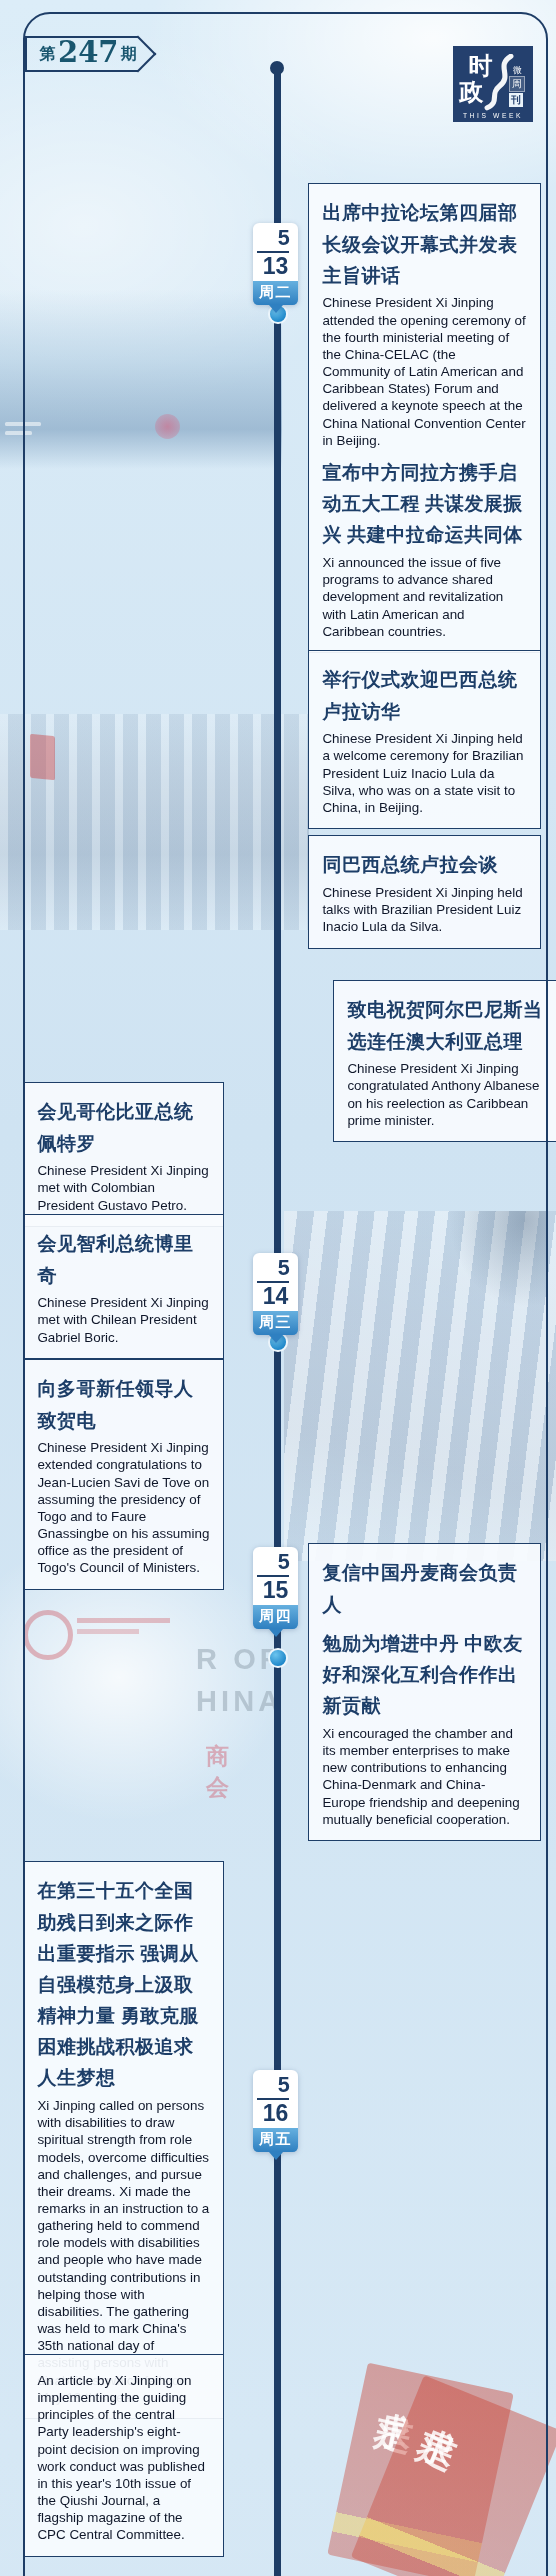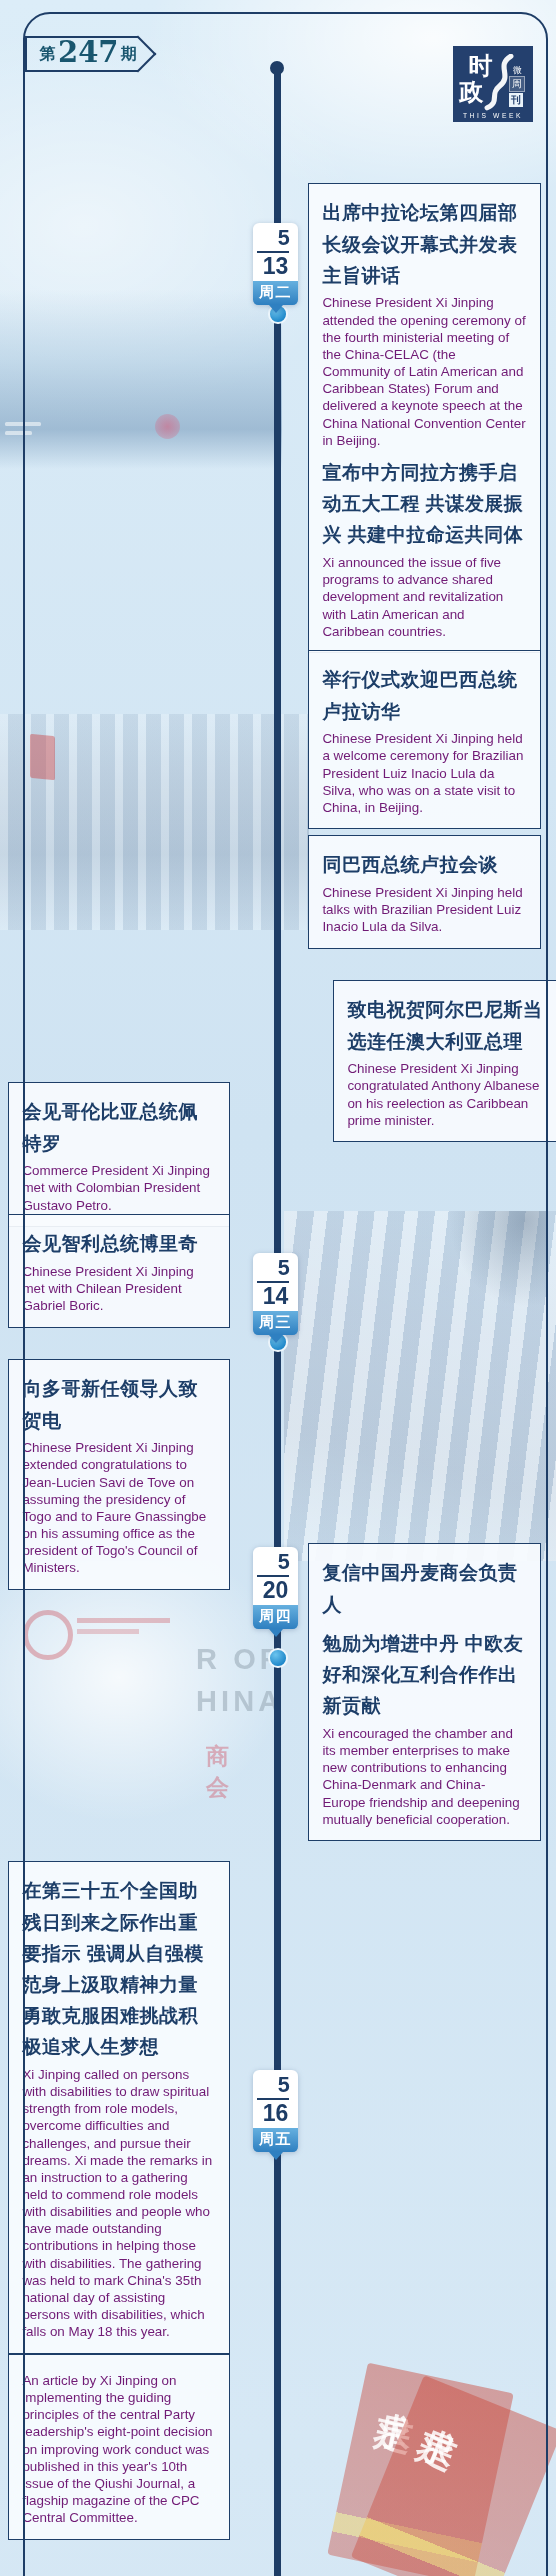--- a/index.html
+++ b/index.html
@@ -55,24 +55,24 @@
     border-top:8.8px solid #2f80c1;margin:0 auto;}
   .tdot{width:15.5px;height:15.5px;border-radius:50%;border:2.1px solid #edf6fc;z-index:6;
     background:radial-gradient(circle at 35% 30%,#6cc4ef,#1d86c8 75%);}
   .b0{top:223px;} .b1{top:1253px;} .b2{top:1547px;} .b3{top:2070px;}
   .d0{left:268px;top:304px;} .d1{left:268px;top:1332px;} .d2{left:268px;top:1648px;}
   .d3{left:268px;top:2132px;}
   
   .card{background:rgba(247,251,254,.93);border:1.5px solid #1d3e68;box-sizing:border-box;
     padding:13.4px 13.4px 12.4px;z-index:4;}
   .card.right{left:308px;width:233px;}
-  .card.left{left:8px;width:222px;}
-  .zh{font-family:Liberation Sans, sans-serif;font-weight:700;font-size:19px;
+  .card.left{left:23px;width:201px;}
+  .zh{font-family:Liberation Serif, serif;font-weight:700;font-size:19px;
     line-height:1.64;color:#1d3e68;letter-spacing:0.5px;}
-  .en{font-size:13.4px;line-height:1.28;color:#701a75;margin-top:3.6px;}
+  .en{font-size:13.4px;line-height:1.28;color:#0f172a;margin-top:3.6px;}
   .zh2{margin-top:8.2px;}
   .c0{top:183px;} .c1{top:650px;} .c2{top:835px;} .c3{top:980px;margin-left:25px;}
   .c4{top:1082px;} .c5{top:1214px;} .c6{top:1359px;} .c7{top:1543px;}
   .c8{top:1861px;} .c9{top:2354px;}
   
   .photo{pointer-events:none;z-index:1;}
   .ph-celac{left:0;top:289px;width:282px;height:180px;
     background:linear-gradient(180deg,rgba(173,205,228,0) 0%,rgba(150,185,212,.38) 40%,
       rgba(104,142,178,.5) 78%,rgba(173,205,228,0) 100%);}
   .ph-celac .logo-dot{position:absolute;left:155px;top:125px;width:25px;height:25px;border-radius:50%;
@@ -181,21 +181,21 @@
       <div class="db-bar"></div>
       <div class="db-d">14</div>
     </div>
   <div class="db-wk">周三</div>
     <div class="db-ptr"></div>
 </div>
 <div class="abs dbadge b2">
   <div class="db-white">
       <div class="db-m">5</div>
       <div class="db-bar"></div>
-      <div class="db-d">20</div>
+      <div class="db-d">15</div>
     </div>
   <div class="db-wk">周四</div>
     <div class="db-ptr"></div>
 </div>
 <div class="abs dbadge b3">
   <div class="db-white">
       <div class="db-m">5</div>
       <div class="db-bar"></div>
       <div class="db-d">16</div>
     </div>
@@ -221,21 +221,21 @@
 <div class="abs card right c2">
   <div class="zh">同巴西总统卢拉会谈</div>
   <div class="en">Chinese President Xi Jinping held talks with Brazilian President Luiz Inacio Lula da Silva.</div>
 </div>
 <div class="abs card right c3">
   <div class="zh">致电祝贺阿尔巴尼斯当选连任澳大利亚总理</div>
   <div class="en">Chinese President Xi Jinping congratulated Anthony Albanese on his reelection as Caribbean prime minister.</div>
 </div>
 <div class="abs card left c4">
   <div class="zh">会见哥伦比亚总统佩特罗</div>
-  <div class="en">Commerce President Xi Jinping met with Colombian President Gustavo Petro.</div>
+  <div class="en">Chinese President Xi Jinping met with Colombian President Gustavo Petro.</div>
 </div>
 <div class="abs card left c5">
   <div class="zh">会见智利总统博里奇</div>
   <div class="en">Chinese President Xi Jinping met with Chilean President Gabriel Boric.</div>
 </div>
 <div class="abs card left c6">
   <div class="zh">向多哥新任领导人致贺电</div>
   <div class="en">Chinese President Xi Jinping extended congratulations to Jean-Lucien Savi de Tove on assuming the presidency of Togo and to Faure Gnassingbe on his assuming office as the president of Togo's Council of Ministers.</div>
 </div>
 <div class="abs card right c7">

